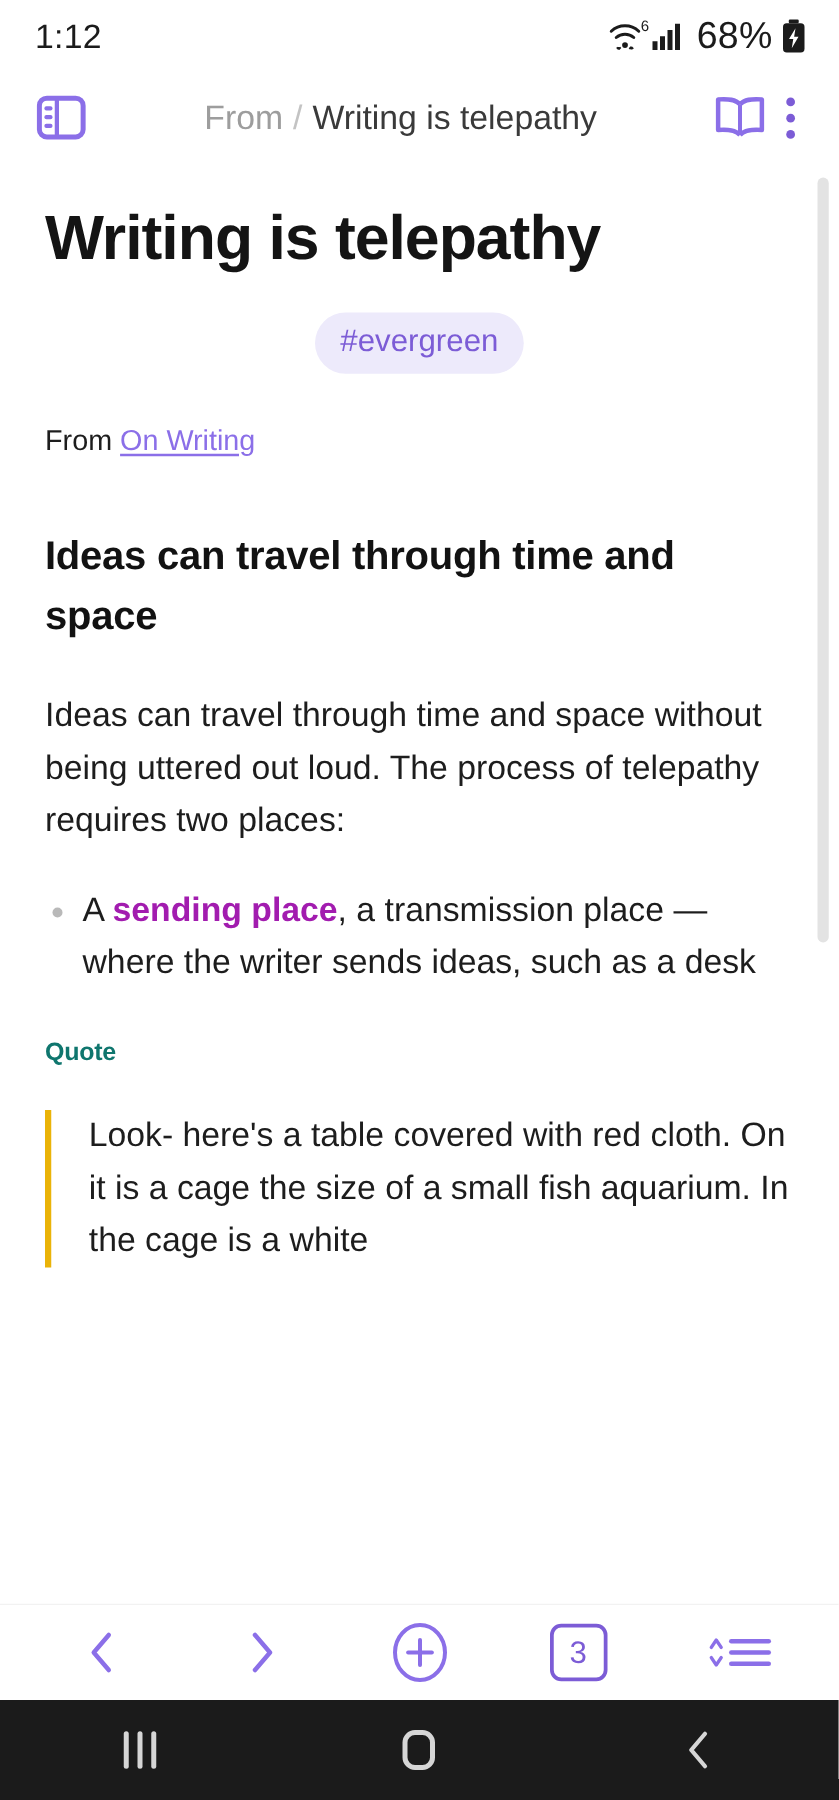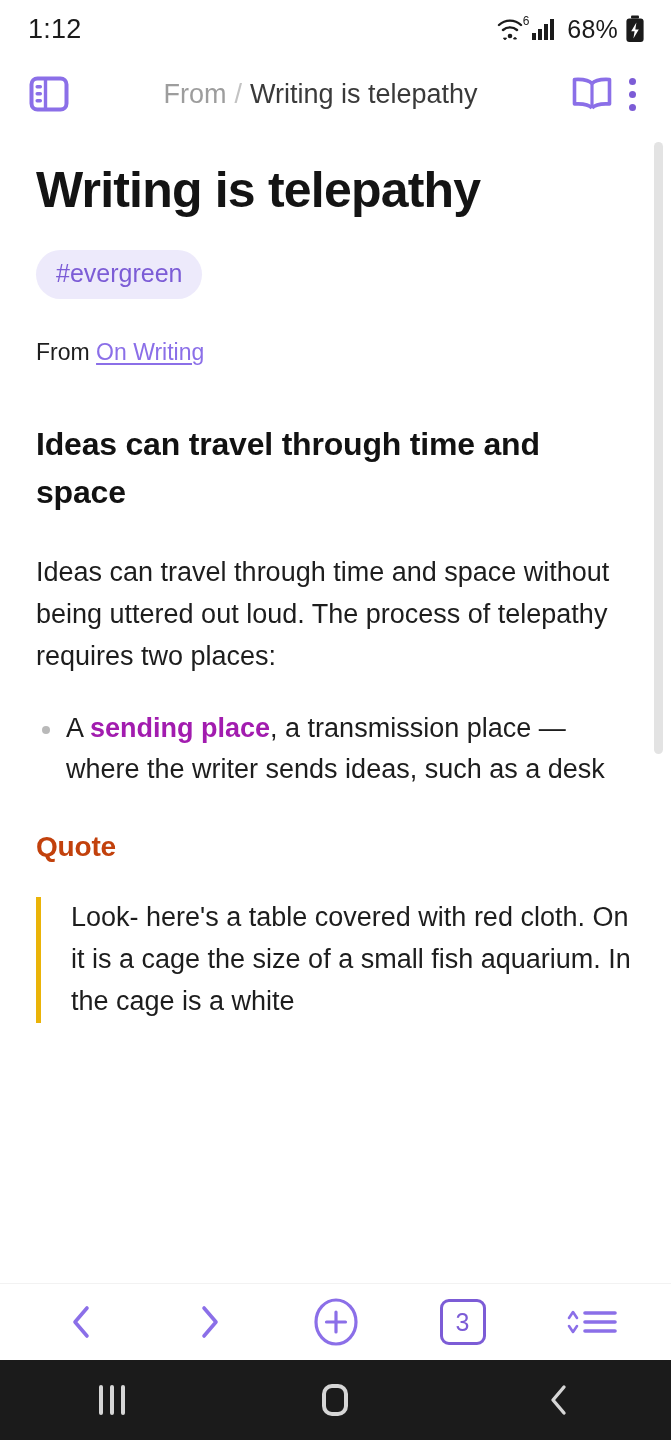--- a/index.html
+++ b/index.html
@@ -38,21 +38,21 @@
   .wifi-wrap { position: relative; display: block; line-height: 0; }
   .wifi-sup {
     position: absolute;
     top: -3px;
     right: -5px;
     font-size: 12px;
     color: #1b1b1b;
     line-height: 1;
   }
   .status-battery-text {
-    font-size: 25px;
+    font-size: 30px;
     color: #1b1b1b;
     margin-left: 3px;
     letter-spacing: 0.2px;
     text-align: right;
   }
 
   
   .app-header {
     height: 72px;
     display: flex;
@@ -118,21 +118,21 @@
   }
 
   .note-title {
     font-size: 50px;
     font-weight: 700;
     color: #141414;
     letter-spacing: -0.8px;
     line-height: 1.12;
   }
 
-  .tag-row { margin-top: 32px; }
+  .tag-row { margin-top: 32px; text-align: center; }
   .tag-pill {
     display: inline-block;
     background: #edeafb;
     color: #7c5cd6;
     font-size: 25px;
     padding: 9px 20px 11px 20px;
     border-radius: 26px;
     cursor: pointer;
   }
 
@@ -183,23 +183,23 @@
     top: 18px;
     width: 8px;
     height: 8px;
     border-radius: 50%;
     background: #b9b9b9;
   }
   .bullets b { font-weight: 700; color: #a21caf; }
 
   .h2-quote {
     margin-top: 40px;
-    font-size: 28px;
+    font-size: 20px;
     font-weight: 700;
-    color: #c2410c;
+    color: #0f766e;
     letter-spacing: -0.2px;
   }
 
   .blockquote {
     margin-top: 34px;
     border-left: 5px solid #eab308;
     padding-left: 30px;
     font-size: 27px;
     color: #1d1d1d;
     line-height: 1.55;

